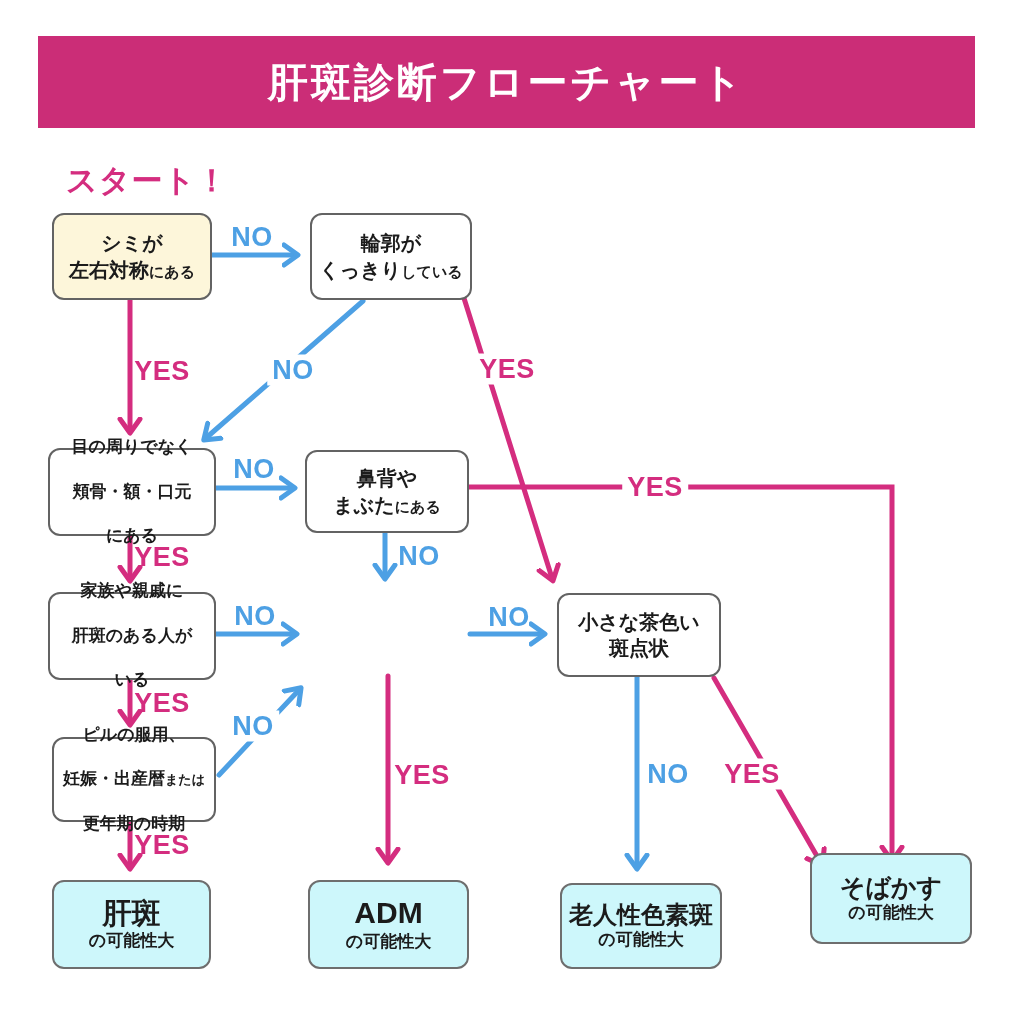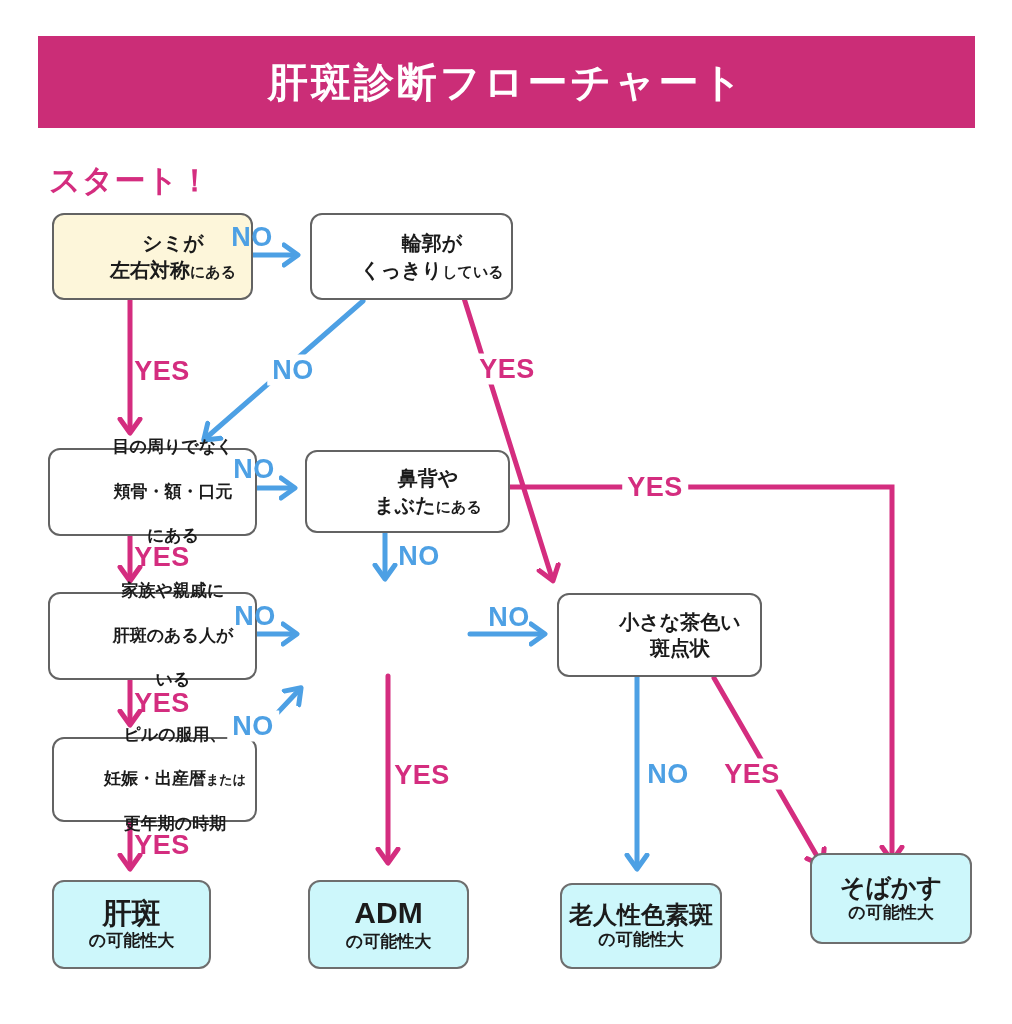--- a/index.html
+++ b/index.html
@@ -7,32 +7,32 @@
     position:relative;width:1012px;height:1024px;background:#ffffff;overflow:hidden;
     font-family:"Liberation Sans","DejaVu Sans",sans-serif;color:#1b1b1b;
   }
   
   .header{
     position:absolute;left:38px;top:36px;width:937px;height:92px;
     background:#cb2d77;display:flex;align-items:center;justify-content:center;
   }
   .header .title{color:#ffffff;font-size:40px;font-weight:700;letter-spacing:3px;}
   .start{
-    position:absolute;left:49px;top:160px;font-size:31px;font-weight:800;color:#d42d7f;letter-spacing:1px;
+    position:absolute;left:66px;top:160px;font-size:31px;font-weight:800;color:#d42d7f;letter-spacing:1px;
   }
   
   svg.arrows{position:absolute;left:0;top:0;width:1012px;height:1024px;z-index:1;}
   svg.arrows path{fill:none;stroke-linecap:round;}
   .pk{stroke:#d42d7f;stroke-width:5px;}
   .bl{stroke:#4da0e4;stroke-width:5px;}
   
   .node{
     position:absolute;z-index:2;background:#ffffff;border:2.5px solid #636363;border-radius:12px;
     display:flex;flex-direction:column;align-items:center;justify-content:center;
-    text-align:center;font-weight:700;font-size:20px;line-height:1.32;padding-left:41px;
+    text-align:center;font-weight:700;font-size:20px;line-height:1.32;
   }
   .node.cream{background:#fdf6da;}
   .node .sm{font-size:15px;}
   .node.t17{font-size:17px;line-height:1.45;gap:20px;}
   .node.t17 .sm{font-size:13px;}
   
   .result{
     position:absolute;z-index:2;background:#cdf7fb;border:2.5px solid #6e6e6e;border-radius:12px;
     display:flex;flex-direction:column;align-items:center;justify-content:center;text-align:center;
   }

